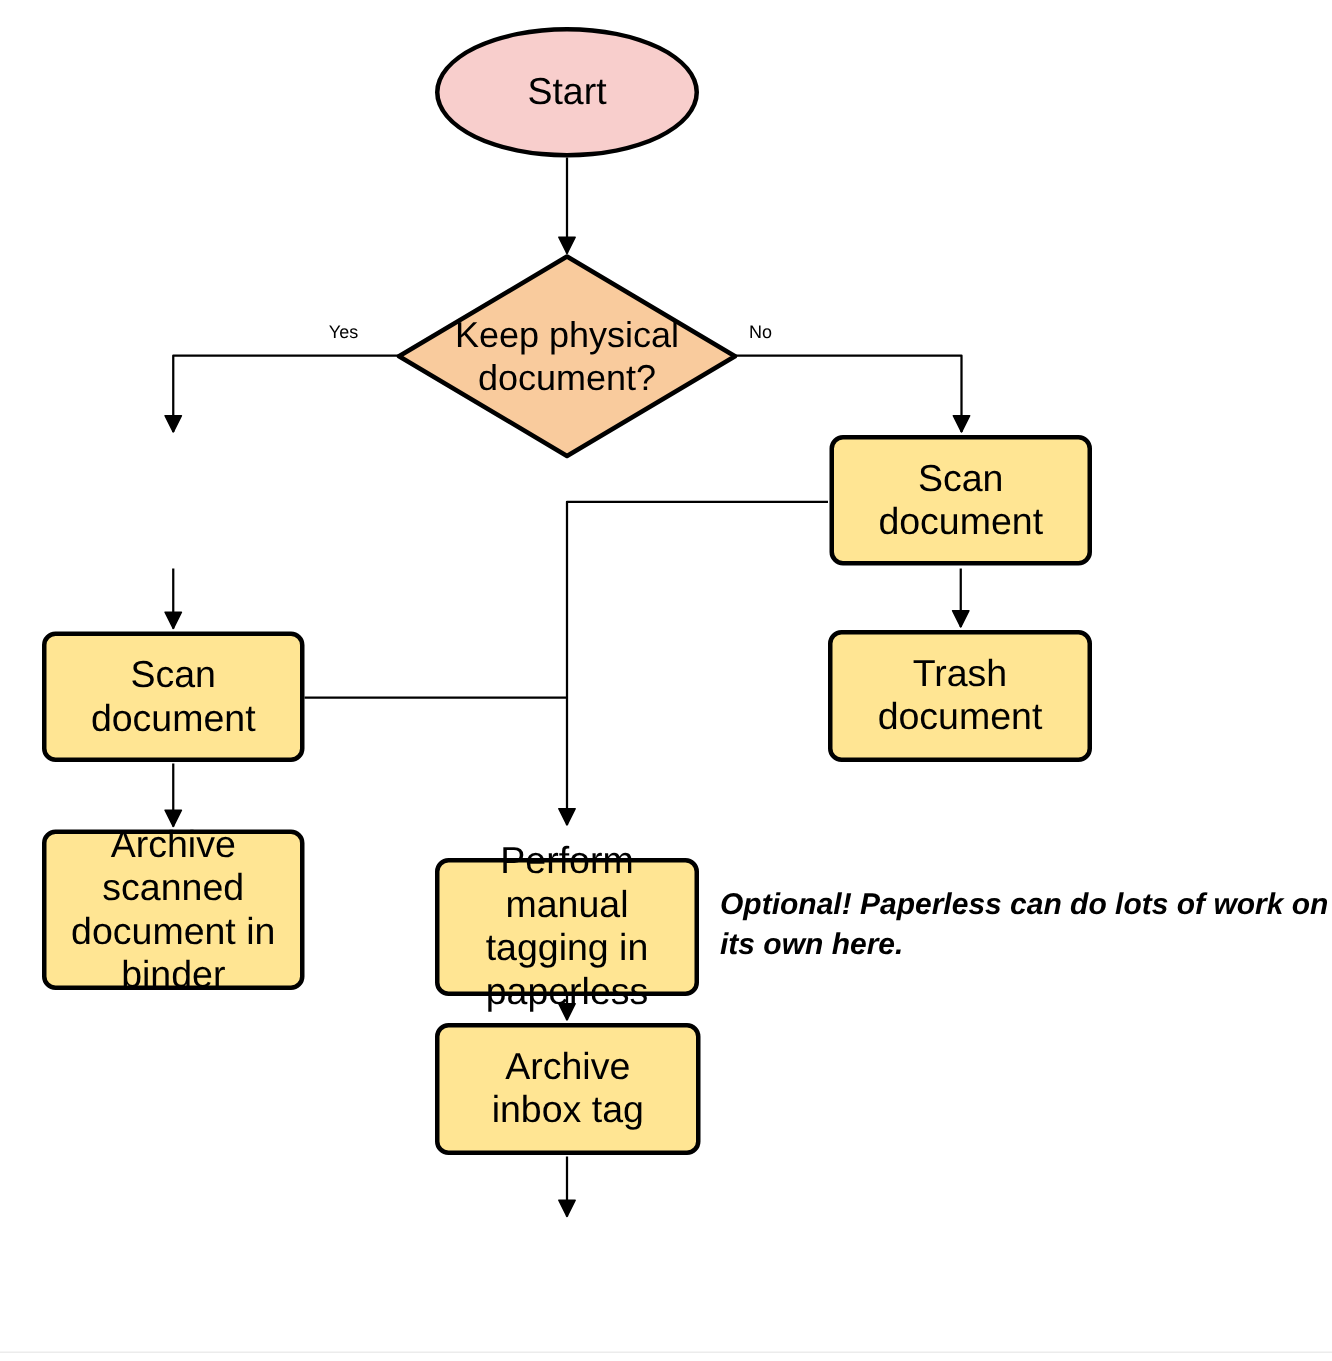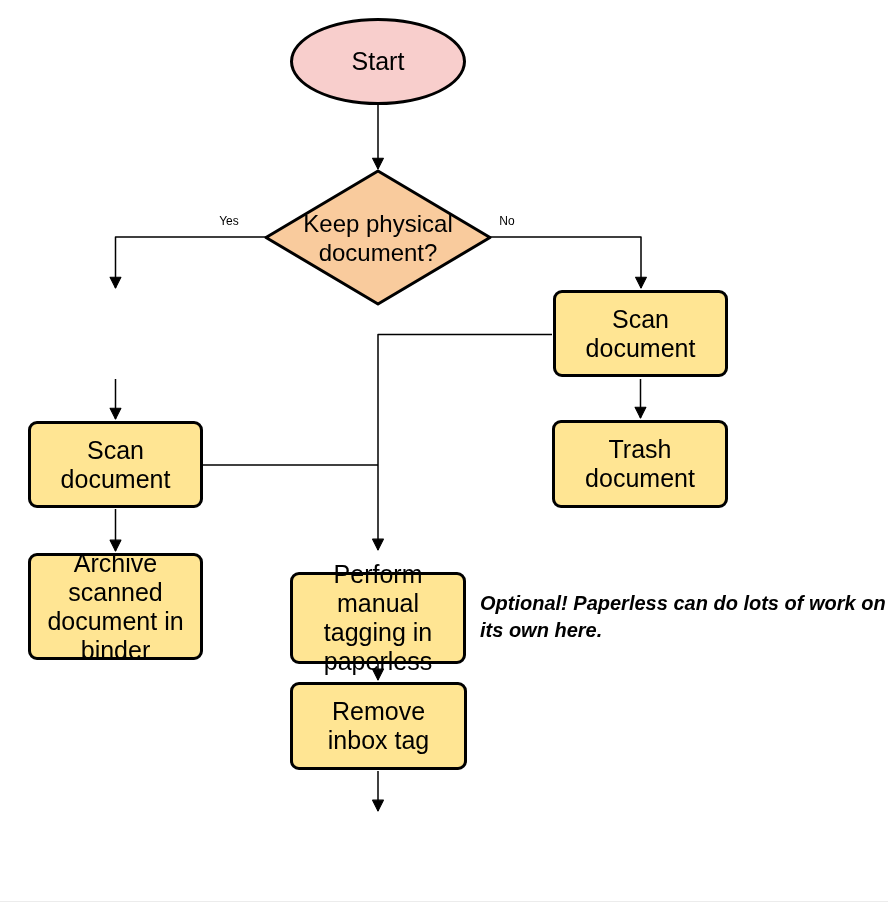--- a/index.html
+++ b/index.html
@@ -143,21 +143,21 @@
   <div class="node process" style="left:552px; top:420px; width:176px; height:88px;">
     <span>Trash document</span>
   </div>
 
   <div class="node process" style="left:290px; top:552px; width:176px; height:92px;margin-top:20px;">
     <span>Perform manual
 tagging in
 paperless</span>
   </div>
   <div class="node process" style="left:290px; top:682px; width:177px; height:88px;">
-    <span>Remove
+    <span>Archive
 inbox tag</span>
   </div>
 
 
   <div class="note" style="left:480px; top:590px;">Optional! Paperless can do lots of work on
 its own here.</div>
 
   <div class="bottom-divider"></div>
 
 </div>

